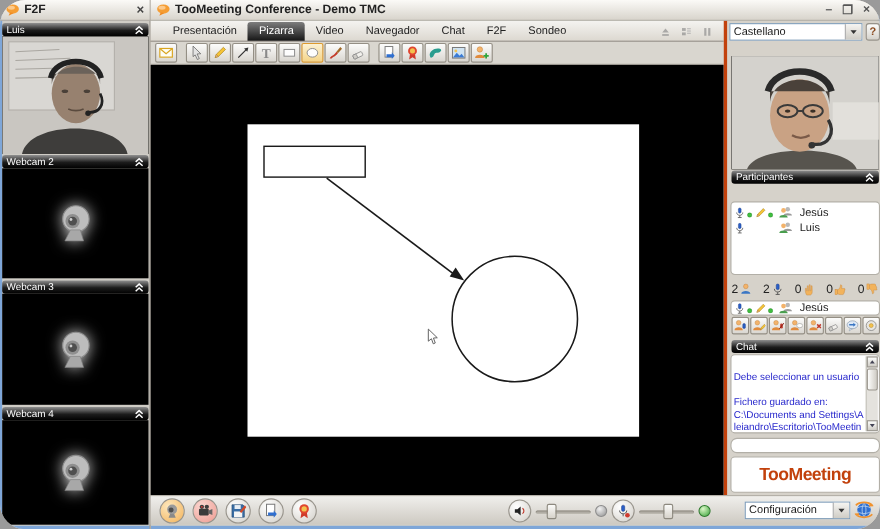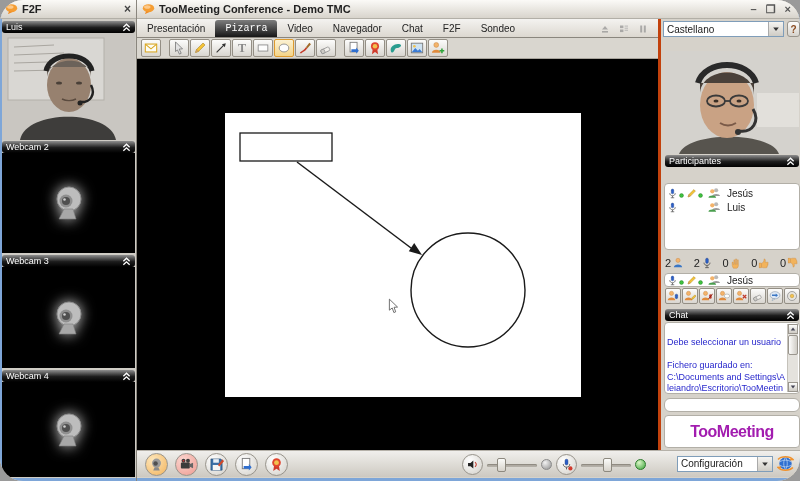--- a/index.html
+++ b/index.html
@@ -12,23 +12,23 @@
   #f2f{position:absolute;left:0;top:0;width:137px;height:481px;background:#cfccc5;border-right:1px solid #8a867e;box-sizing:border-box;box-shadow:inset 2px 0 0 #7ea6d8,inset 0 -3px 0 #7ea6d8;}
   .phead{position:absolute;height:12px;background:linear-gradient(#8f8f8f,#1c1c1c 55%,#000);border-radius:3px;color:#fff;font-size:9px;display:flex;align-items:center;padding:0 4px;box-sizing:border-box;}
   .phead .sp{flex:1;}
   .vid{position:absolute;background:#000;overflow:hidden;}
   .camglow{width:40px;height:40px;margin:auto;filter:drop-shadow(0 0 7px rgba(255,255,255,.8));}
   .vid.center{display:flex;align-items:center;justify-content:center;}
   .closex{font-size:12px;color:#444;font-weight:bold;line-height:1;}
   
   #main{position:absolute;left:137px;top:0;width:663px;height:481px;background:#d6d2ca;box-sizing:border-box;box-shadow:inset -2px 0 0 #7ea6d8,inset 0 -3px 0 #7ea6d8;}
   #winctl{margin-left:auto;display:flex;gap:9px;padding-right:4px;color:#555;font-size:11px;font-weight:bold;}
-  #tabstrip{position:absolute;left:0;top:19px;width:521px;height:19px;background:linear-gradient(#f4f3f0,#dcd8d0);border-bottom:1px solid #8a867e;display:flex;align-items:flex-end;box-sizing:border-box;}
+  #tabstrip{position:absolute;left:0;top:19px;width:521px;height:19px;background:linear-gradient(#f4f3f0,#dcd8d0);border-bottom:1px solid #8a867e;display:flex;align-items:flex-end;box-sizing:border-box;padding-left:10px;}
   .tab{height:17px;display:flex;align-items:center;padding:0 10px;font-size:10px;color:#222;cursor:default;}
-  .tab.active{background:linear-gradient(#7d7d7d,#161616);color:#fff;border-radius:3px 3px 0 0;font-family:Liberation Mono, monospace;}
+  .tab.active{background:linear-gradient(#7d7d7d,#161616);color:#fff;border-radius:3px 3px 0 0;}
   #tabicons{margin-left:auto;display:flex;gap:9px;align-items:center;padding:0 10px 3px 0;}
   #tabicons .ic{width:10px;height:10px;opacity:.65;}
   #wbtoolbar{position:absolute;left:0;top:38px;width:521px;height:21px;background:#d9d6cf;border-bottom:1px solid #a8a49c;display:flex;align-items:center;padding-left:4px;box-sizing:border-box;}
   .tool{width:20px;height:18px;border:1px solid #948f85;border-radius:2px;background:linear-gradient(#fcfcfb,#d9d6d0);display:flex;align-items:center;justify-content:center;margin-right:1px;box-sizing:border-box;}
   .tool .ic{width:14px;height:14px;}
   .tool.sel{border-color:#dd9a2e;background:linear-gradient(#fcf2d4,#f4d488);}
   .tgap{width:7px;}
   #board{position:absolute;left:0;top:59px;width:521px;height:391px;background:#000;}
   #canvas{position:absolute;left:88px;top:54px;width:356px;height:284px;background:#fff;}
   #cursor{position:absolute;left:163px;top:185px;width:11px;height:17px;}
@@ -67,21 +67,21 @@
   #actionrow{position:absolute;left:4px;top:269px;height:17px;display:flex;gap:1px;}
   .abtn{width:16px;height:16px;border:1px solid #948f85;border-radius:2px;background:linear-gradient(#fcfcfb,#d9d6d0);display:flex;align-items:center;justify-content:center;box-sizing:border-box;}
   .abtn .ic{width:12px;height:12px;}
   #chatbox{left:3px;top:303px;width:136px;height:72px;}
   #chattext{position:absolute;left:2px;top:2px;right:12px;bottom:2px;overflow:hidden;font-size:9px;color:#2727cc;line-height:1.3;white-space:pre-line;word-break:break-all;}
   #chatscroll{position:absolute;right:1px;top:1px;width:10px;bottom:1px;background:#e4e2dd;border-left:1px solid #c5c2bb;}
   .sarr{position:absolute;left:0;width:10px;height:10px;background:linear-gradient(#fdfdfc,#cfccc5);border:1px solid #9a968e;display:flex;align-items:center;justify-content:center;box-sizing:border-box;}
   .sarr .ic{width:6px;height:6px;}
   #sthumb{position:absolute;left:0;top:11px;width:10px;height:20px;background:linear-gradient(90deg,#fdfdfc,#cfccc5);border:1px solid #9a968e;border-radius:2px;box-sizing:border-box;}
   #logobox{left:3px;top:396px;width:136px;height:33px;display:flex;align-items:center;justify-content:center;}
-  #logotext{font-size:16px;font-weight:bold;color:#a21caf;letter-spacing:-0.5px;position:relative;}
+  #logotext{font-size:16px;font-weight:bold;color:#c2410c;letter-spacing:-0.5px;position:relative;}
   #rpbottom{position:absolute;left:540px;top:455px;display:flex;align-items:center;gap:4px;}
   .gbtn{width:17px;height:17px;flex:none;}
 </style>
 </head>
 <body>
 
 <div id="screen">
 
   <div id="f2f">
     <div class="tbar">

